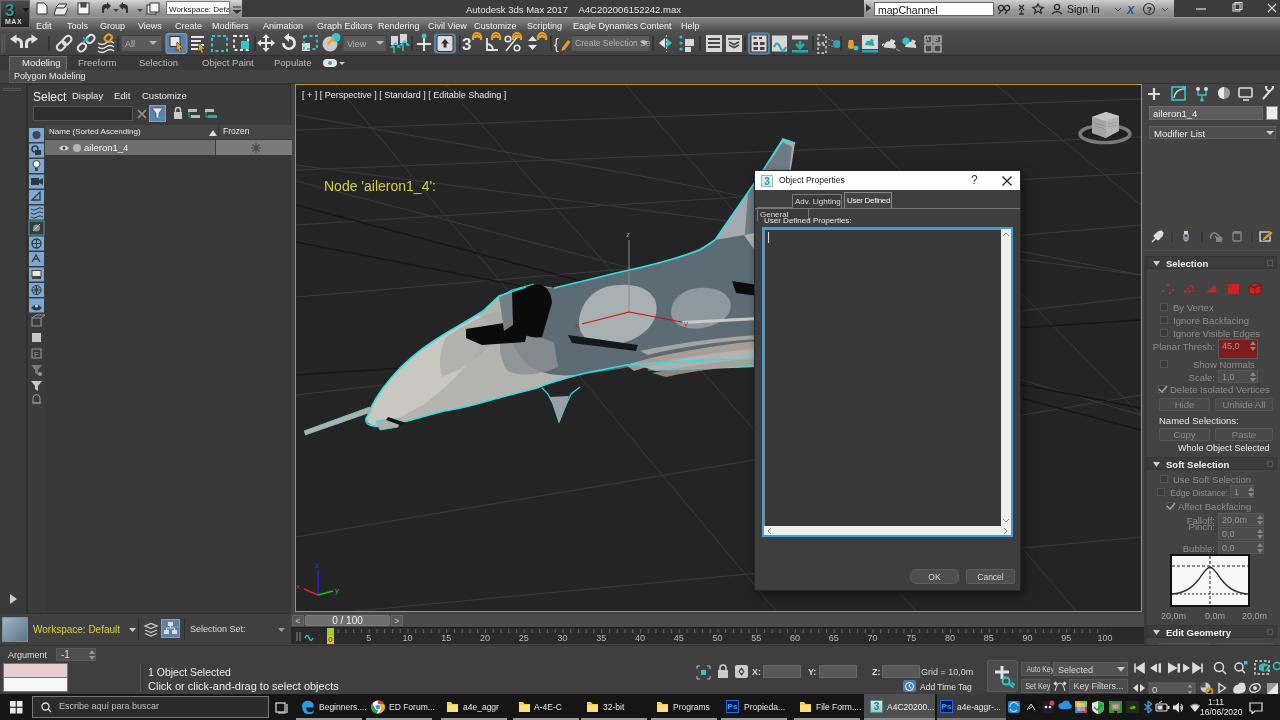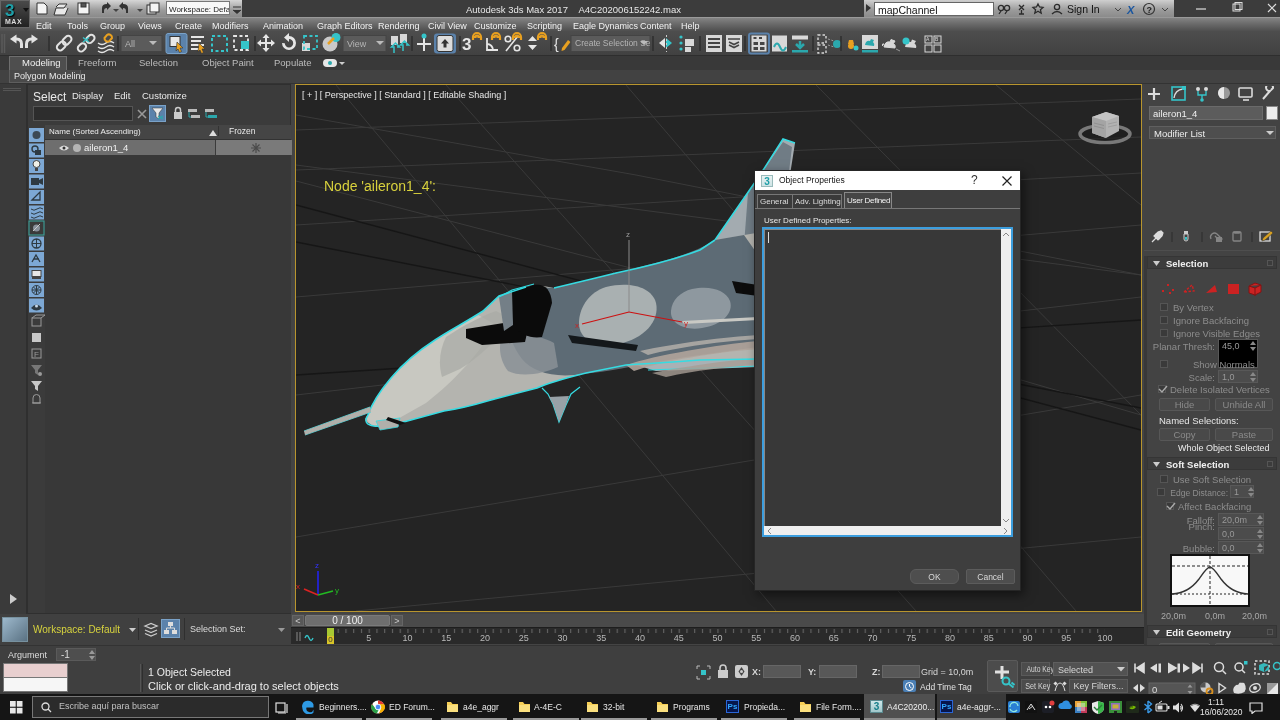--- a/index.html
+++ b/index.html
@@ -330,21 +330,21 @@
       <rect x="1" y="2" width="9" height="3" fill="#bbb"></rect>
       <rect x="4" y="8" width="9" height="3" fill="#2ba8ad"></rect>
       <path d="M2 5 v5 h2" stroke="#2ba8ad" fill="none"></path>
     </svg>
 
   <div class="abs" style="left:17px;top:40px;width:246px;height:15px;background:#454545;border-bottom:1px solid #333;">
     <div class="abs txt" style="left:4px;top:2px;font-size:8px;color:#ececec;">Name (Sorted Ascending)</div>
     <svg class="abs" style="left:163px;top:4px;" width="10" height="8">
         <path d="M5 1 l4 6 h-8 z" fill="#ddd"></path>
       </svg>
-    <div class="abs txt" style="left:173px;top:1px;font-size:11px;color:#ececec;border-left:1px solid #333;padding-left:10px;font-size:8.5px;text-align:right;">Frozen</div>
+    <div class="abs txt" style="left:173px;top:1px;font-size:11px;color:#ececec;border-left:1px solid #333;padding-left:4px;font-size:8.5px;text-align:right;">Frozen</div>
   </div>
 
   <div class="abs" style="left:17px;top:55px;width:170px;height:15px;background:#6e6e6e;"></div>
   <div class="abs" style="left:188px;top:55px;width:76px;height:15px;background:#7a7a7a;"></div>
   <svg class="abs" style="left:30px;top:57px;" width="26" height="12" viewBox="0 0 26 12">
     <path d="M1 6 q5 -5 10 0 q-5 5 -10 0 z" fill="#ddd"></path>
       <circle cx="6" cy="6" r="1.5" fill="#333"></circle>
     <circle cx="19" cy="6" r="4" fill="#b5b5b5"></circle>
   </svg>
   <div class="abs txt" style="left:56px;top:57px;font-size:9.5px;color:#f2f2f2;">aileron1_4</div>
@@ -630,21 +630,21 @@
 
   <div class="abs" style="left:0;top:0;width:265px;height:19px;background:#fff;">
     <div class="abs" style="left:6px;top:3.5px;width:12px;height:12px;background:linear-gradient(#e8f2f2,#cfe4e6);border:1px solid #9bb;color:#1f9fa8;font-weight:bold;font-size:10px;text-align:center;line-height:12px;">3</div>
     <div class="abs txt" style="left:24px;top:4px;font-size:8.5px;color:#111;">Object Properties</div>
     <div class="abs txt" style="left:216px;top:2px;font-size:12px;color:#333;">?</div>
     <svg class="abs" style="left:246px;top:4px;" width="12" height="12">
         <path d="M1.5 1.5 l9 9 M10.5 1.5 l-9 9" stroke="#222" stroke-width="1.2"></path>
       </svg>
   </div>
 
-  <div class="abs txt" style="left:2px;top:23px;width:52px;height:14px;background:#3a3a3a;border:1px solid #777;border-bottom:none;font-size:8px;color:#ddd;padding:2px 0 0 2px;overflow:hidden;">General</div>
+  <div class="abs txt" style="left:2px;top:36px;width:52px;height:14px;background:#3a3a3a;border:1px solid #777;border-bottom:none;font-size:8px;color:#ddd;padding:2px 0 0 2px;overflow:hidden;">General</div>
   <div class="abs txt" style="left:37px;top:23px;width:50px;height:14px;background:#3a3a3a;border:1px solid #777;border-bottom:none;font-size:8px;color:#ddd;padding:2px 0 0 2px;overflow:hidden;">Adv. Lighting</div>
   <div class="abs txt" style="left:89px;top:21px;width:48px;height:16px;background:#454545;border:1px solid #888;border-bottom:none;font-size:8px;color:#f2f2f2;padding:3px 0 0 2px;overflow:hidden;letter-spacing:-0.3px;">User Defined</div>
   <div class="abs" style="left:0px;top:37px;width:265px;height:1px;background:#777;"></div>
   <div class="abs txt" style="left:9px;top:45px;font-size:8px;color:#e8e8e8;">User Defined Properties:</div>
 
   <div class="abs" style="left:7px;top:56px;width:251px;height:310px;border:2px solid #3c9ede;background:#383838;">
     <div class="abs" style="left:0;top:0;width:247px;height:306px;border:1px solid #888;border-right:none;border-bottom:none;"></div>
     <div class="abs" style="left:4px;top:3px;width:1px;height:11px;background:#ddd;"></div>
 
     <div class="abs" style="right:0;top:0;width:10px;height:297px;background:#efefef;">
@@ -752,21 +752,21 @@
       <path d="M89 6 l6 -3 6 2 v7 l-6 3 -6 -2 z M89 6 l6 2 6 -3 M95 8 v8" fill="#c22" stroke="#801515" stroke-width="1"></path>
     </g>
   </svg>
   <div class="abs" style="left:16px;top:219px;width:8px;height:8px;background:#3a3a3a;border:1px solid #555;"></div>
   <div class="abs txt" style="left:29px;top:218px;font-size:9.5px;color:#8d8d8d;">By Vertex</div>
   <div class="abs" style="left:16px;top:232px;width:8px;height:8px;background:#3a3a3a;border:1px solid #555;"></div>
   <div class="abs txt" style="left:29px;top:231px;font-size:9.5px;color:#8d8d8d;">Ignore Backfacing</div>
   <div class="abs" style="left:16px;top:245px;width:8px;height:8px;background:#3a3a3a;border:1px solid #555;"></div>
   <div class="abs txt" style="left:29px;top:244px;font-size:9.5px;color:#8d8d8d;">Ignore Visible Edges</div>
   <div class="abs" style="left:4px;top:257px;width:67px;font-size:9.5px;color:#8d8d8d;text-align:right;white-space:nowrap;overflow:hidden;">Planar Thresh:</div>
-  <div class="abs" style="left:74px;top:255px;width:40px;height:29px;background:#000000;border:1px solid #585858;font-size:9px;color:#999;padding:1px 0 0 3px;">45,0</div>
+  <div class="abs" style="left:74px;top:255px;width:40px;height:20px;background:#7f1d1d;border:1px solid #585858;font-size:9px;color:#999;padding:1px 0 0 3px;">45,0</div>
   <svg class="abs" style="left:105px;top:257px;" width="8" height="10">
       <path d="M4 0 l3 4 h-6 z M4 10 l3 -4 h-6 z" fill="#888"></path>
     </svg>
   <div class="abs" style="left:16px;top:276px;width:8px;height:8px;background:#3a3a3a;border:1px solid #555;"></div>
   <div class="abs txt" style="left:29px;top:275px;font-size:9.5px;color:#8d8d8d;margin-left:20px;">Show Normals</div>
   <div class="abs" style="left:4px;top:288px;width:67px;font-size:9.5px;color:#8d8d8d;text-align:right;">Scale:</div>
   <div class="abs" style="left:74px;top:286px;width:40px;height:13px;background:#4c4c4c;border:1px solid #585858;font-size:9px;color:#999;padding:1px 0 0 3px;">1,0</div>
   <svg class="abs" style="left:105px;top:288px;" width="8" height="10">
       <path d="M4 0 l3 4 h-6 z M4 10 l3 -4 h-6 z" fill="#888"></path>
     </svg>

